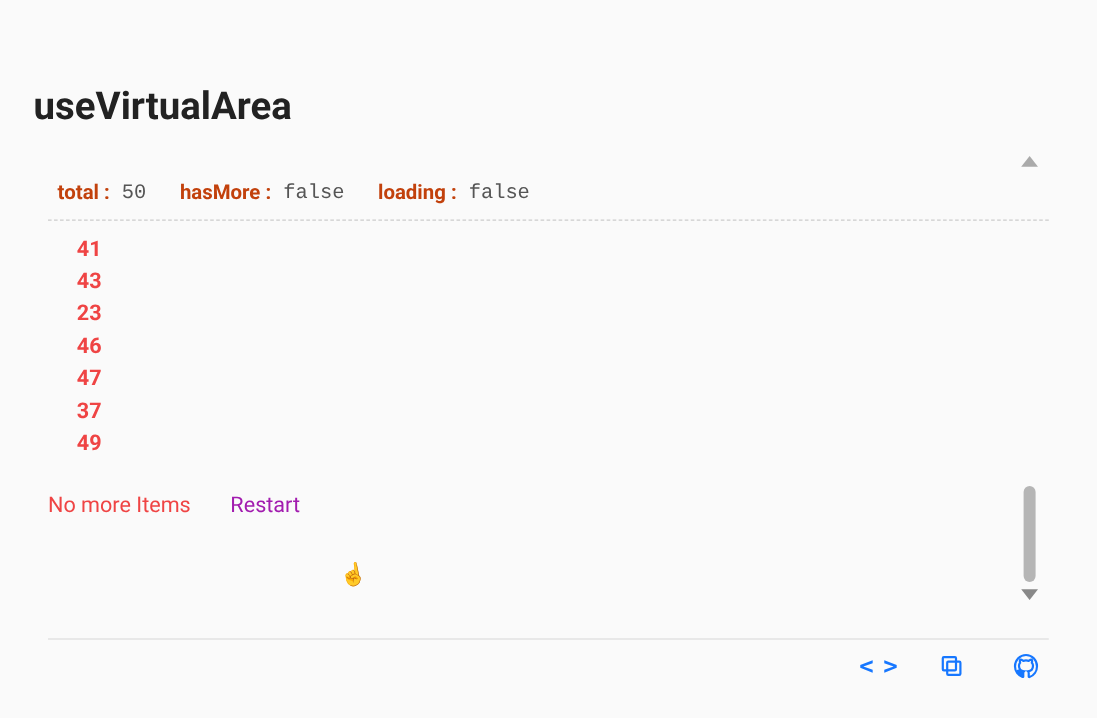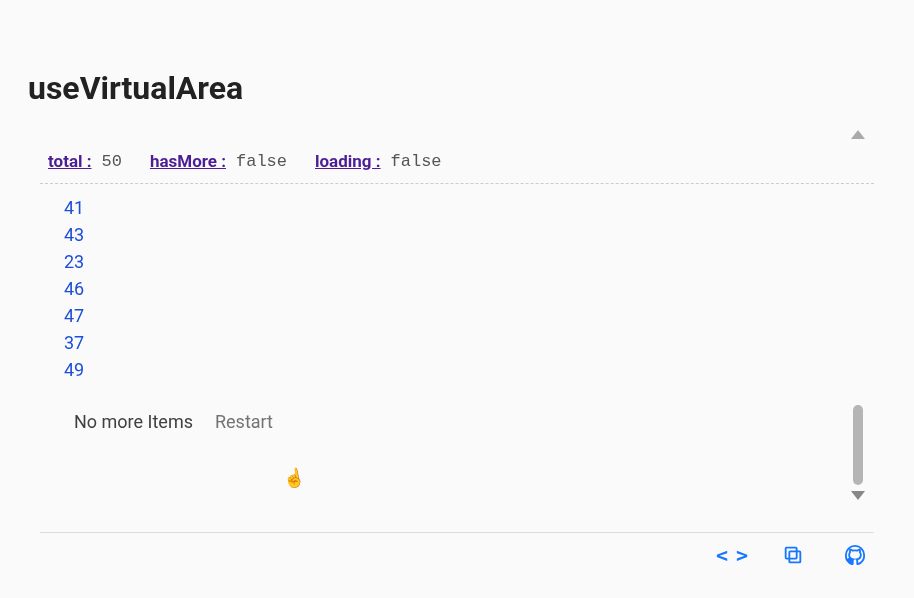--- a/index.html
+++ b/index.html
@@ -26,52 +26,52 @@
       display: flex;
       align-items: center;
       gap: 10px;
       padding: 0 0 12px 8px;
       border-bottom: 1px dashed #ccc;
       font-size: 17px;
       color: #333;
     }
     .status-label {
       font-weight: 700;
-      color: #4c1d95;
-      text-decoration: underline;
+      color: #c2410c;
     }
     .status-value {
       color: #555;
       margin-right: 18px;
       font-family: Liberation Mono, monospace;
     }
     .list-container {
       position: relative;
       padding: 10px 0 0 24px;
     }
     .list-item {
       font-size: 18px;
-      color: #1d4ed8;
+      color: #ef4444;
       line-height: 27px;
+      font-weight: bold;
     }
     .footer-row {
       display: flex;
       align-items: center;
       gap: 22px;
       padding: 28px 0 0 0;
       font-size: 18px;
     }
     .no-more {
-      color: #404040;
-      margin-left: 34px;
+      color: #ef4444;
     }
     .restart-link {
-      color: #737373;
+      color: #a21caf;
       cursor: pointer;
       text-decoration: none;
+      margin-left: 11px;
     }
     .cursor-hand {
       position: absolute;
       left: 283px;
       top: 468px;
       font-size: 18px;
       pointer-events: none;
       color: #222;
       transform: rotate(-10deg);
     }

